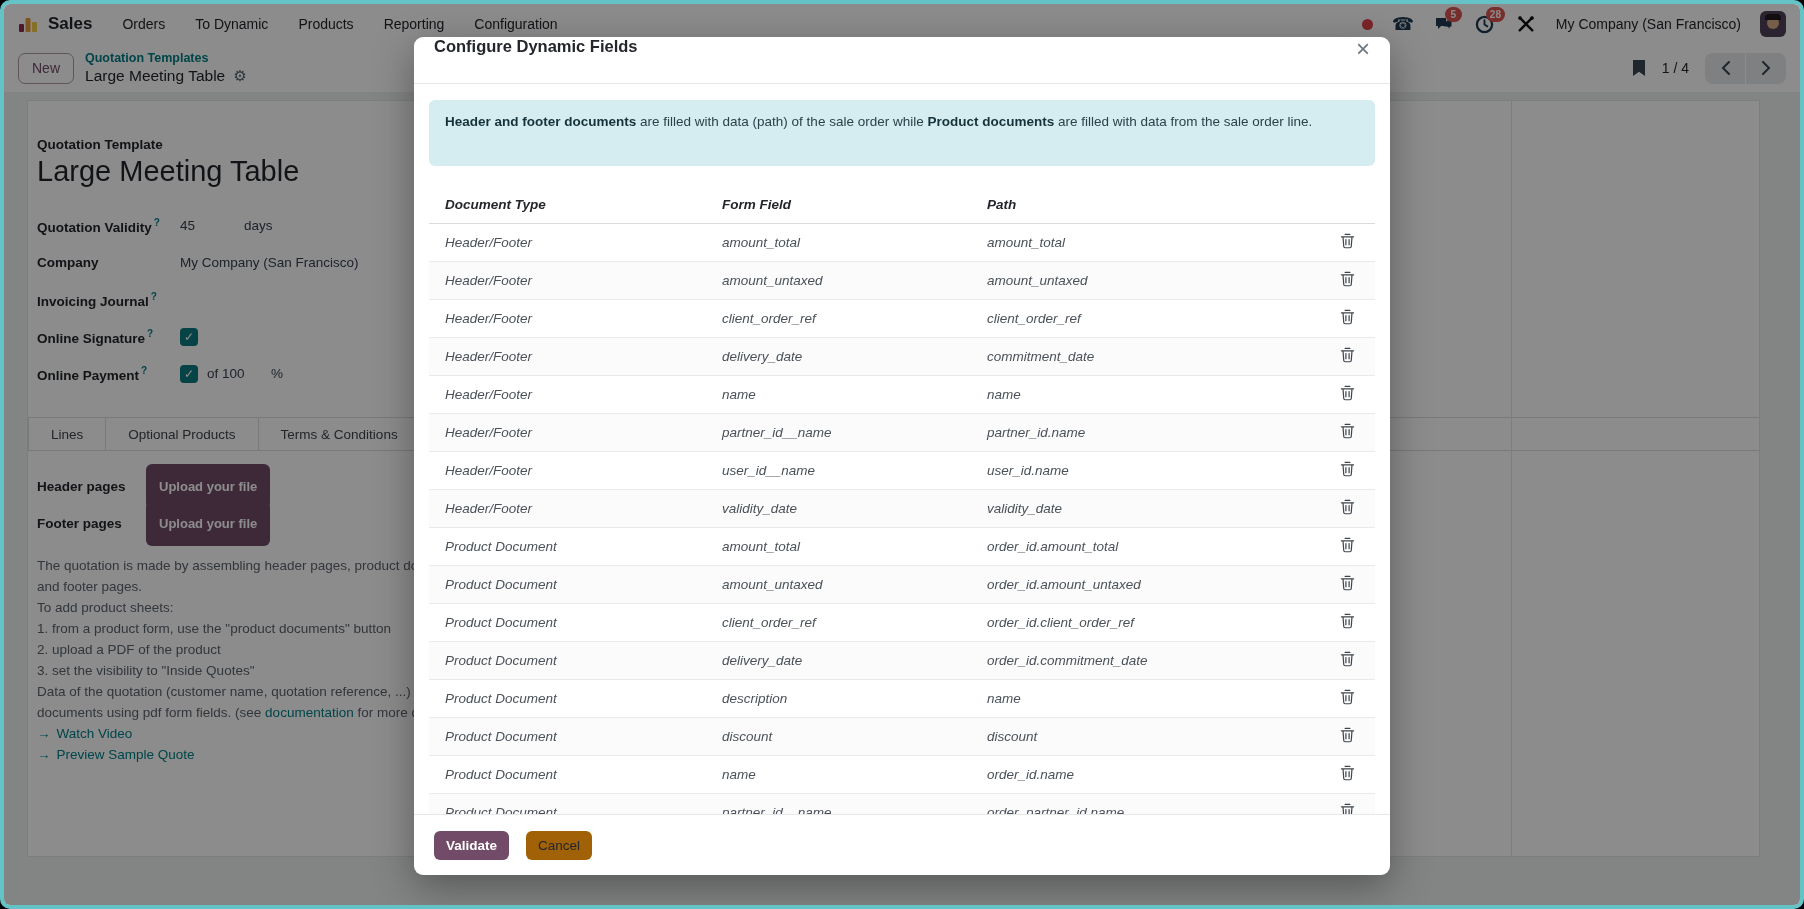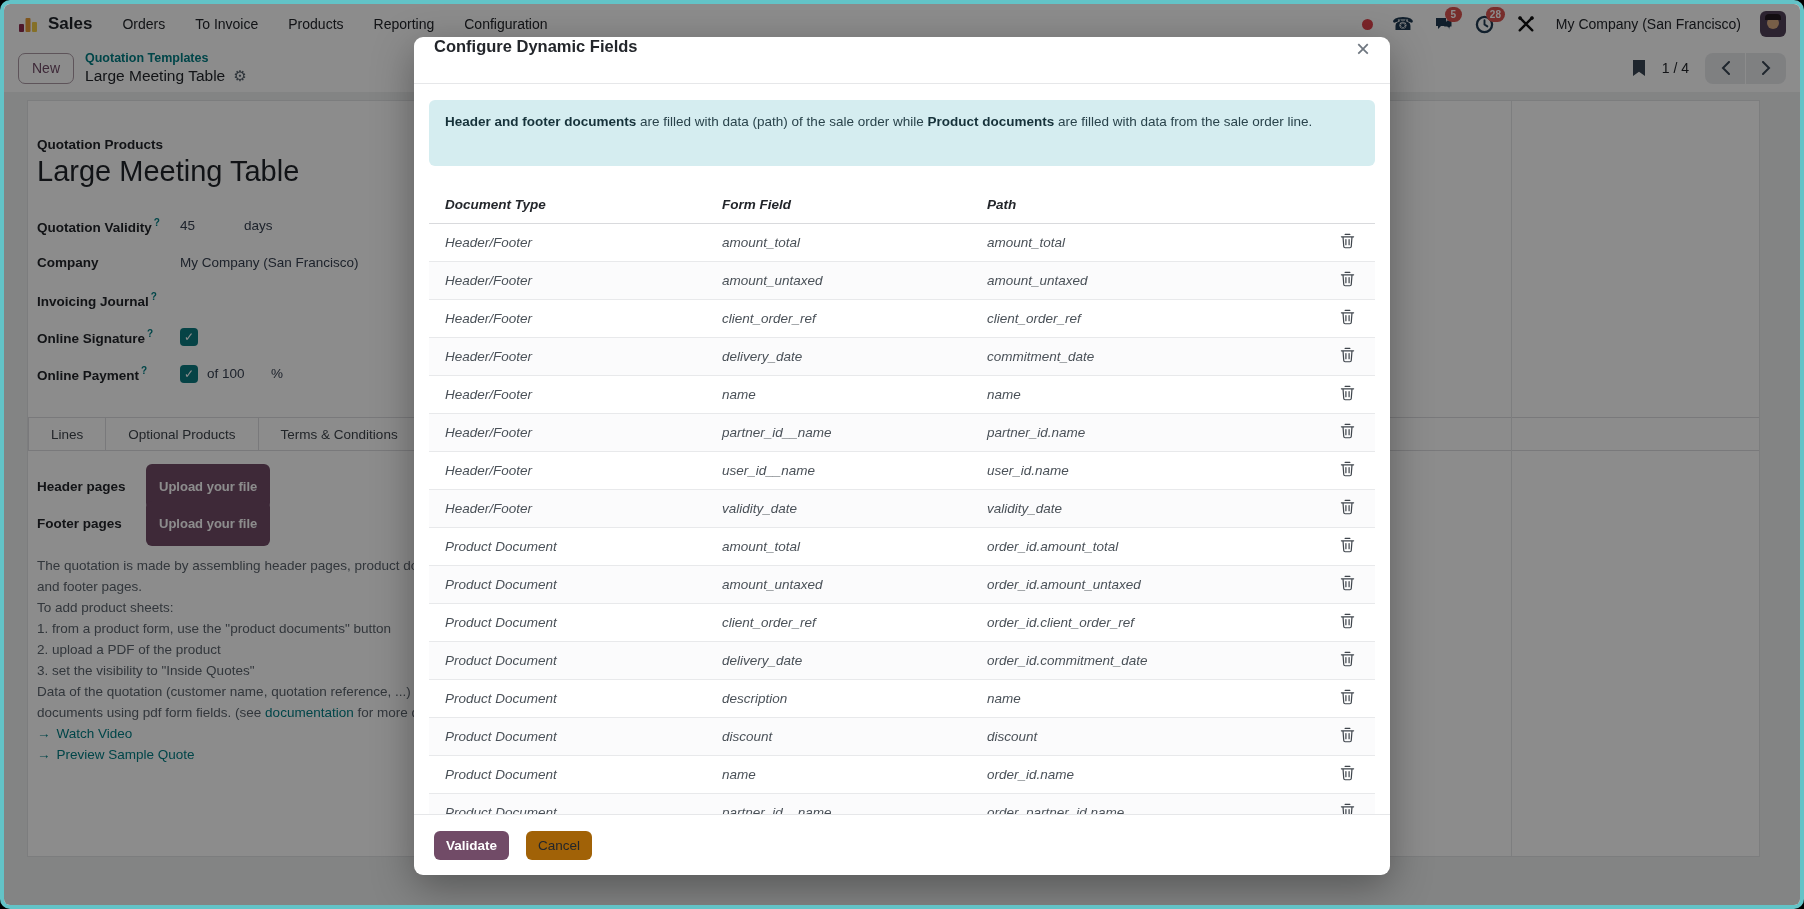--- a/index.html
+++ b/index.html
@@ -124,21 +124,21 @@
 
   <div class="navbar">
     <svg class="app-icon" viewBox="0 0 20 20">
       <rect x="1" y="10" width="5" height="8" rx="1" fill="#8e2c4e"></rect>
       <rect x="7.5" y="4" width="5" height="14" rx="1" fill="#e69c36"></rect>
       <rect x="14" y="8" width="5" height="10" rx="1" fill="#f3cc49"></rect>
     </svg>
     <div class="app-name">Sales</div>
     <div id="nav-menus" style="display:flex">
         <div class="nav-item">Orders</div>
-        <div class="nav-item">To Invoice</div>
+        <div class="nav-item">To Dynamic</div>
         <div class="nav-item">Products</div>
         <div class="nav-item">Reporting</div>
         <div class="nav-item">Configuration</div>
       </div>
     <div class="systray">
       <div class="rec-dot"></div>
       <div class="tray-ico">☎</div>
       <div class="tray-ico">
         <svg width="20" height="20" viewBox="0 0 20 20">
           <path d="M2 4h10v8H7l-3 3v-3H2z" fill="#1f3950"></path>
@@ -192,21 +192,21 @@
               <path d="M1 1l6 6-6 6" fill="none" stroke="#3a4654" stroke-width="2" stroke-linecap="round"></path>
             </svg>
         </button>
       </div>
     </div>
   </div>
 
   <div class="content">
     <div class="sheet">
       <div class="sheet-divider"></div>
-      <div class="sheet-label">Quotation Products</div>
+      <div class="sheet-label">Quotation Template</div>
       <div class="record-name">Large Meeting Table</div>
       <div class="o-group" id="form-fields">
           <div class="o-row">
             <span class="o-label">Quotation Validity<sup class="o-help">?</sup></span>
             <span class="o-value">45</span>
             <span class="o-suffix">days</span>
           </div>
           <div class="o-row">
             <span class="o-label">Company</span>
             <span class="o-value">My Company (San Francisco)</span>

